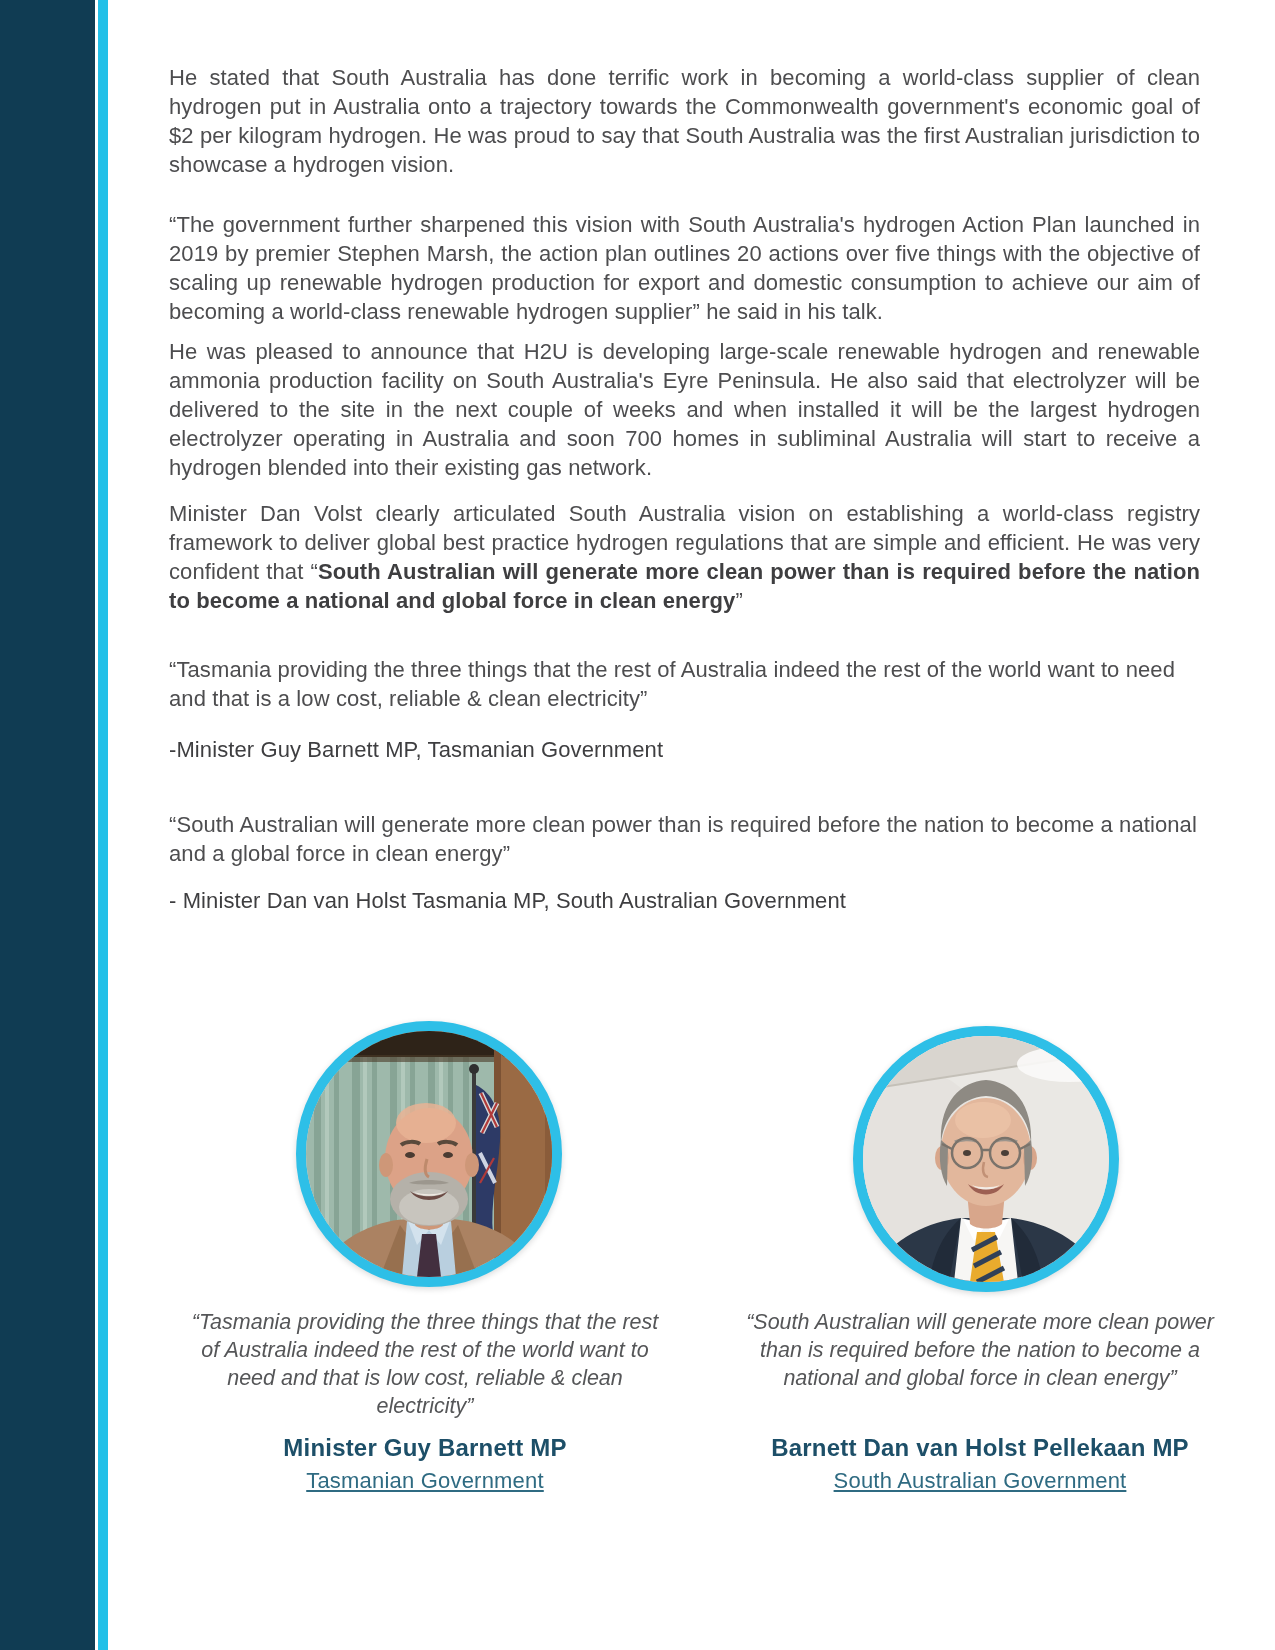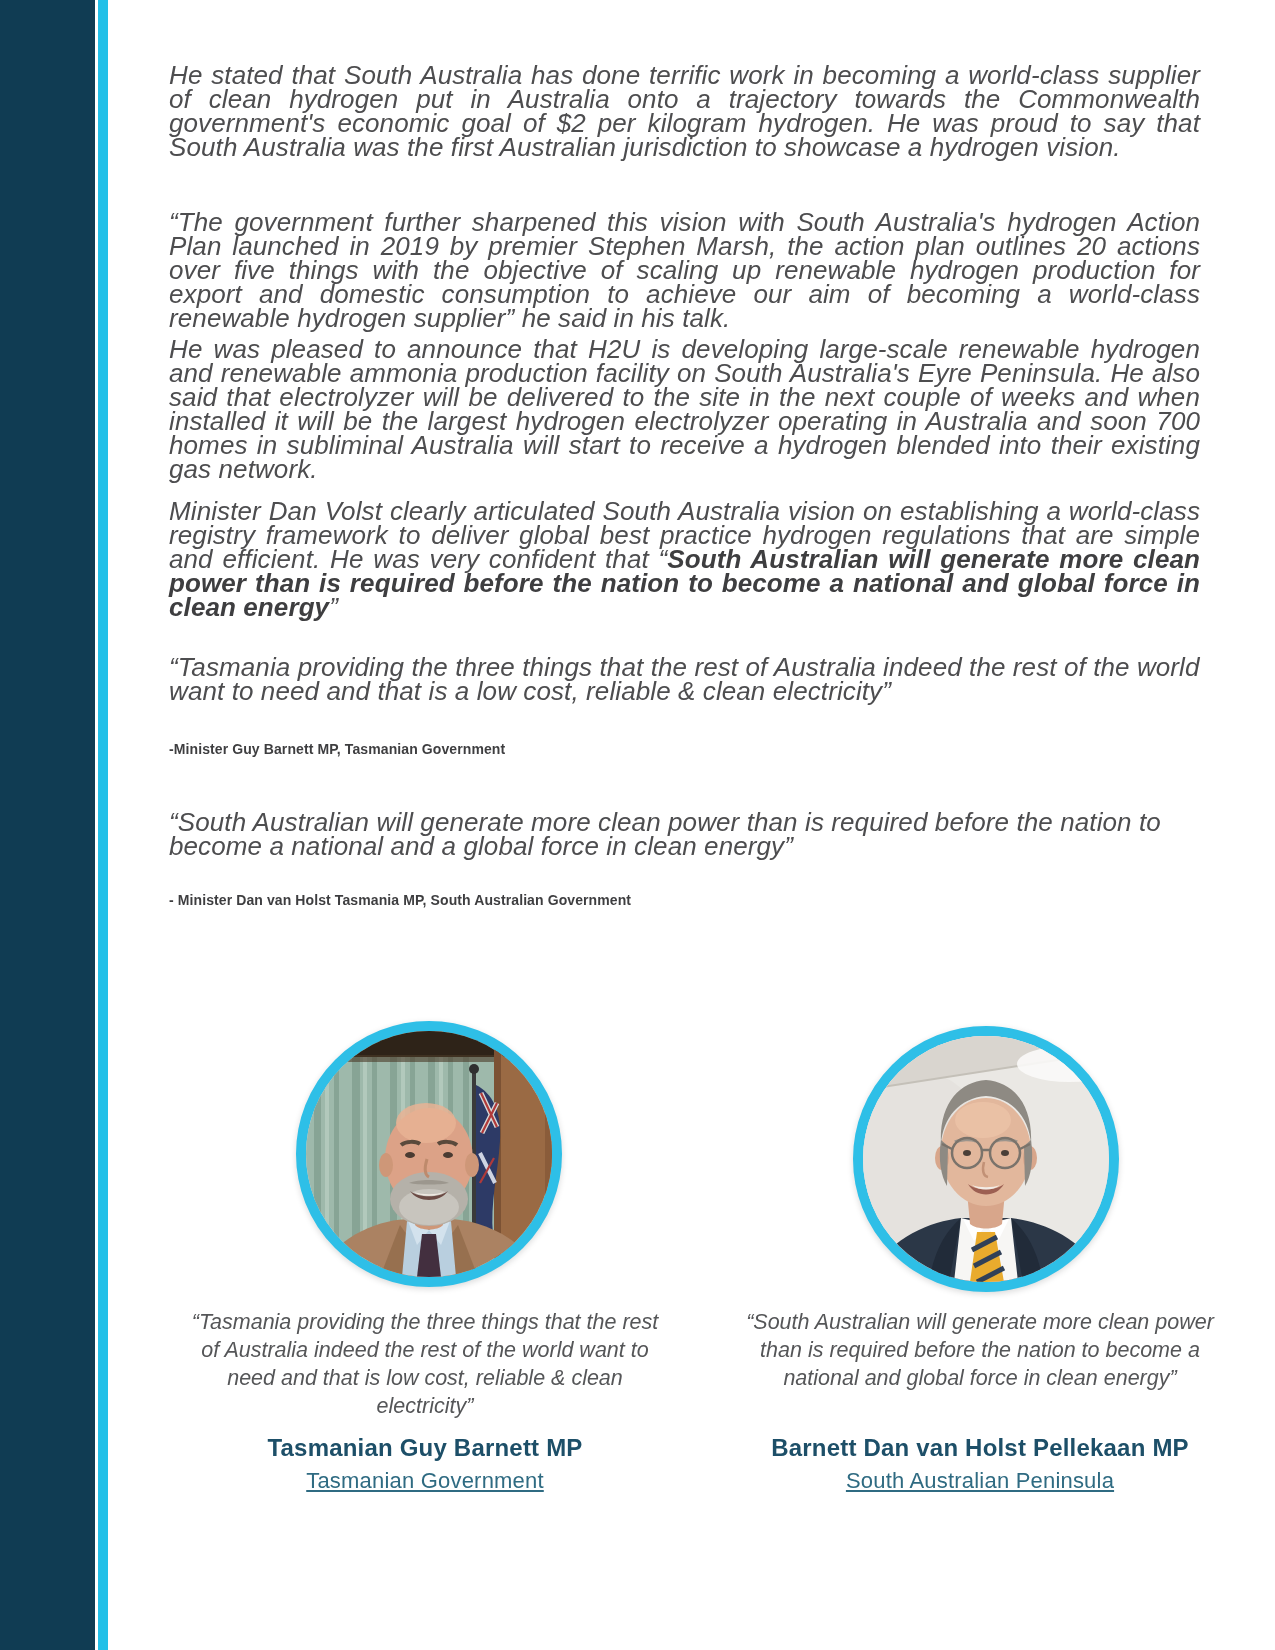--- a/index.html
+++ b/index.html
@@ -13,28 +13,28 @@
   .bar-navy {
     position: absolute; left: 0; top: 0; width: 95px; height: 1650px;
     background: #103C53;
   }
   .bar-cyan {
     position: absolute; left: 98px; top: 0; width: 10px; height: 1650px;
     background: #22C0E8;
   }
   .para {
     position: absolute; left: 169px; width: 1031px;
-    font-size: 26px; line-height: 24px; color: #4D4D4F;
-    text-align: justify; letter-spacing: 0.1px; font-style: italic;
+    font-size: 22px; line-height: 29px; color: #4D4D4F;
+    text-align: justify; letter-spacing: 0.1px;
   }
   .quotepara { text-align: left; }
   .attr {
     position: absolute; left: 169px; width: 1031px;
-    font-size: 14px; line-height: 29px; color: #3E3E40;
-    font-weight: bold; text-align: left; letter-spacing: 0.1px;
+    font-size: 22px; line-height: 29px; color: #3E3E40;
+    font-weight: normal; text-align: left; letter-spacing: 0.1px;
   }
   .boldquote { font-weight: bold; color: #3E3E40; }
   .p1 { top: 63px; }
   .p2 { top: 210px; }
   .p3 { top: 337px; }
   .p4 { top: 499px; }
   .quote-a { top: 655px; }
   .attr-a { top: 735px; }
   .quote-b { top: 810px; }
   .attr-b { top: 886px; }
@@ -211,17 +211,17 @@
     <path d="M121,126 C119,134 120,140 125,141" stroke="#C29176" stroke-width="2.5" fill="none"></path>
 
     <path d="M105,148 C113,162 133,162 141,148 C133,155 113,155 105,148 Z" fill="#9C5F52"></path>
     <path d="M109,149 C116,155 130,155 137,149 C130,152 116,152 109,149 Z" fill="#F2ECE6"></path>
   </svg>
 </div>
 
 <div class="cap-quote cap-quote-left"><span class="inner">“Tasmania providing the three things that the rest of Australia indeed  the rest of the world want to need and that is low cost, reliable &amp; clean electricity”</span></div>
 <div class="cap-quote cap-quote-right"><span class="inner">“South Australian will generate more clean power than is required before  the nation to become a national and global force in clean energy”</span></div>
 
-<div class="cap-name cap-name-left">Tasmanian Guy Barnett MP</div>
+<div class="cap-name cap-name-left">Minister Guy Barnett MP</div>
 <div class="cap-name cap-name-right">Barnett Dan van Holst Pellekaan MP</div>
 
 <div class="cap-org cap-org-left">Tasmanian Government</div>
-<div class="cap-org cap-org-right">South Australian Peninsula</div>
+<div class="cap-org cap-org-right">South Australian Government</div>
 
 </body></html>

